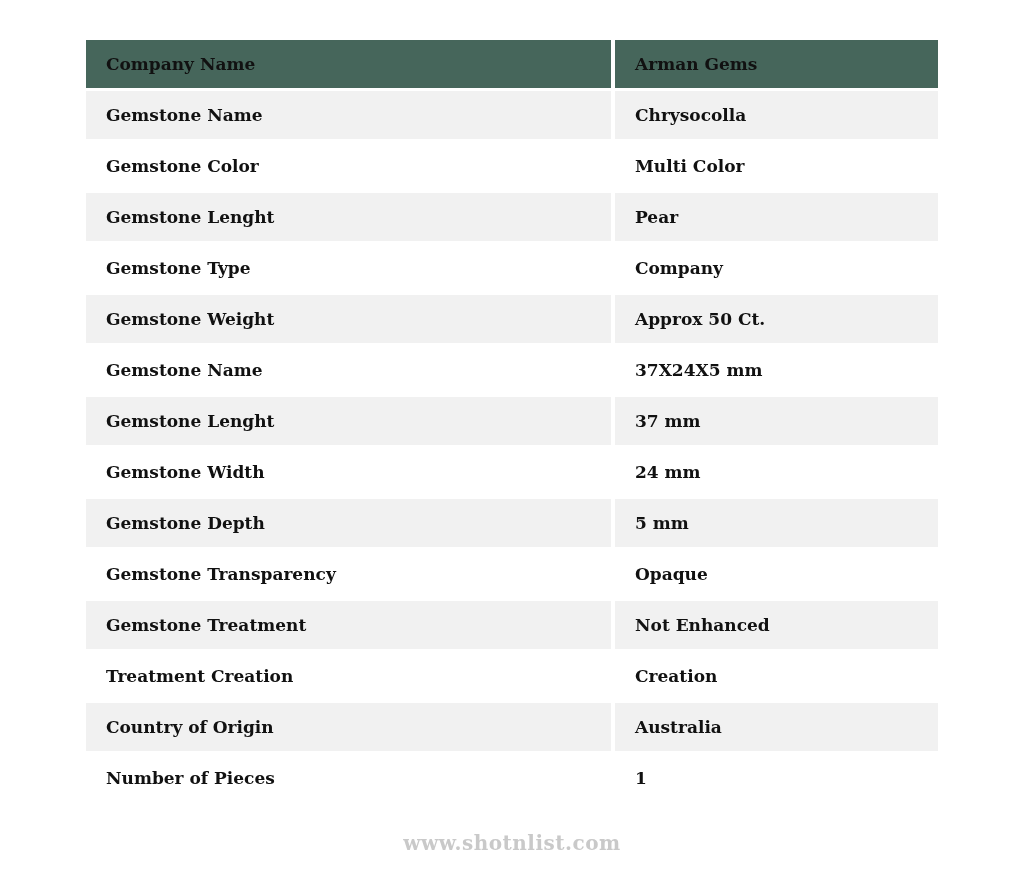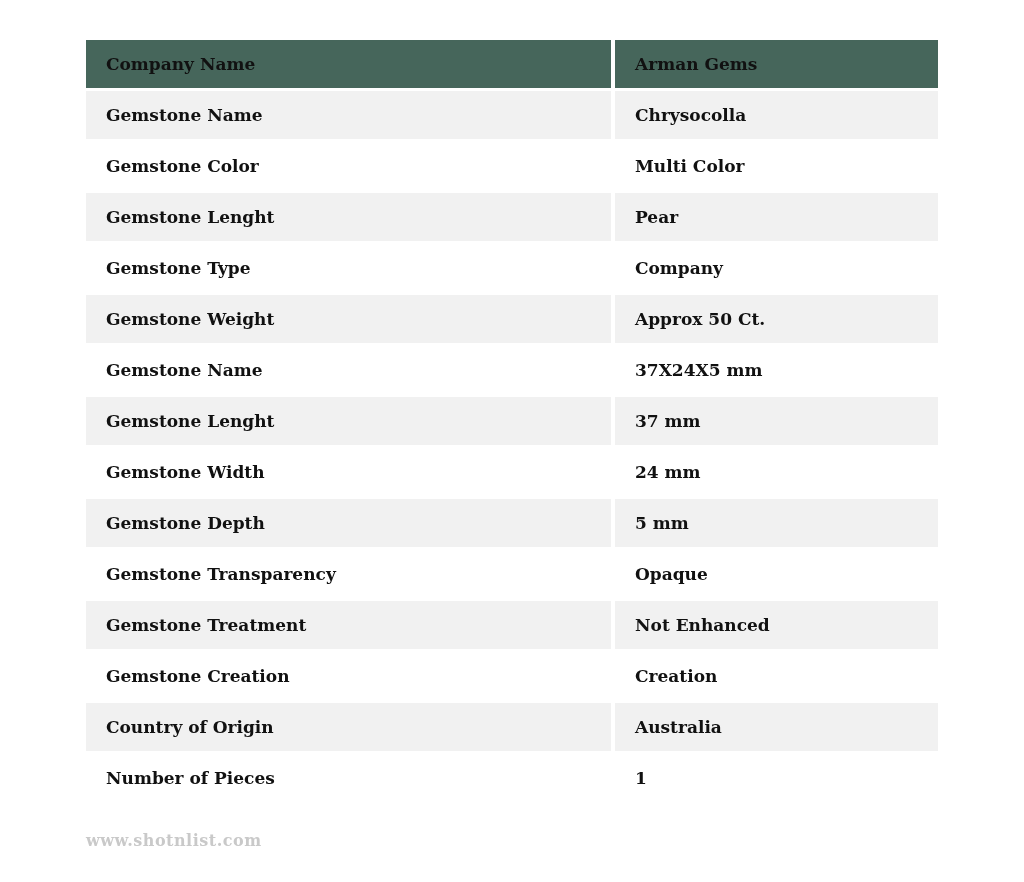--- a/index.html
+++ b/index.html
@@ -38,22 +38,22 @@
   }
   .cell.label{width:525px;flex:0 0 auto;}
   .cell.value{flex:1 1 auto;}
   .row.header .cell{background:var(--header-bg);}
   .row.alt .cell{background:var(--row-alt-bg);}
   .watermark{
     position:absolute;
     left:86px;
     top:831px;
     width:852px;
-    text-align:left;
-    font-size:16px;
+    text-align:center;
+    font-size:20px;
     font-weight:bold;
     color:var(--watermark);
     letter-spacing:0.5px;
   }
 </style>
 </head>
 <body>
 
 <div class="spec-table">
 
@@ -100,21 +100,21 @@
   </div>
   <div class="row">
     <div class="cell label">Gemstone Transparency</div>
     <div class="cell value">Opaque</div>
   </div>
   <div class="row alt">
     <div class="cell label">Gemstone Treatment</div>
     <div class="cell value">Not Enhanced</div>
   </div>
   <div class="row">
-    <div class="cell label">Gemstone Creation</div>
+    <div class="cell label">Treatment Creation</div>
     <div class="cell value">Creation</div>
   </div>
   <div class="row alt">
     <div class="cell label">Country of Origin</div>
     <div class="cell value">Australia</div>
   </div>
   <div class="row">
     <div class="cell label">Number of Pieces</div>
     <div class="cell value">1</div>
   </div>

